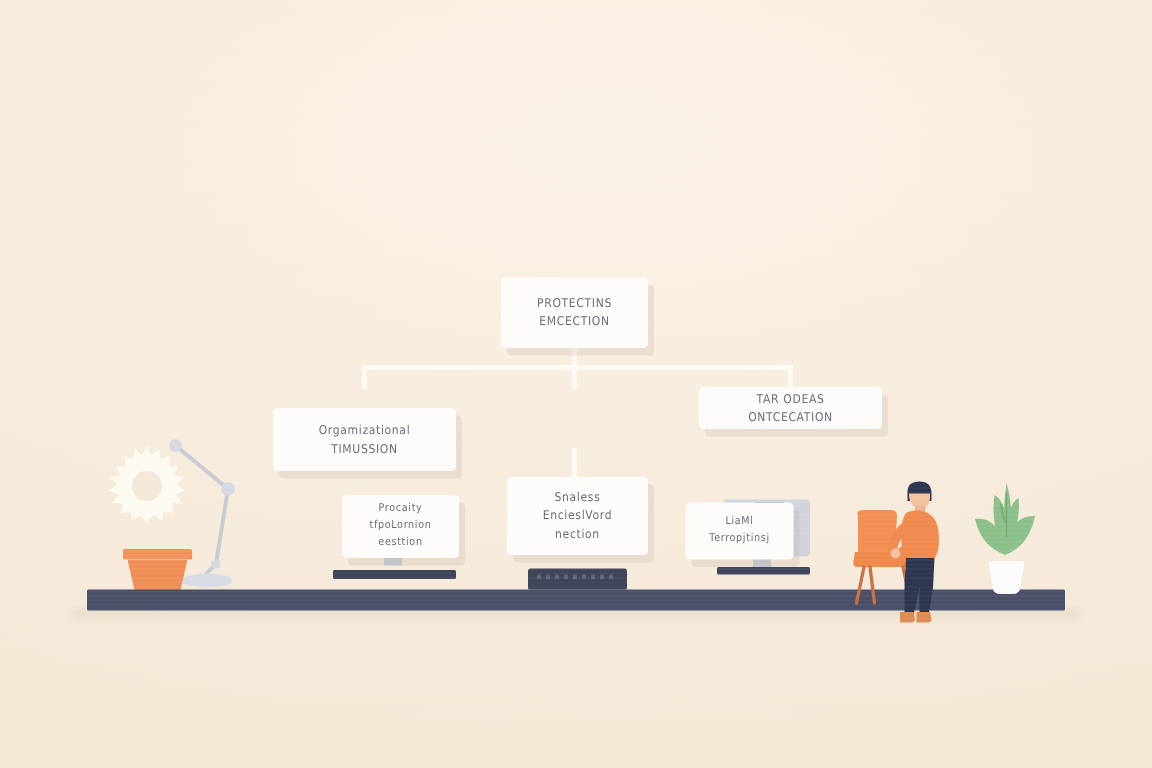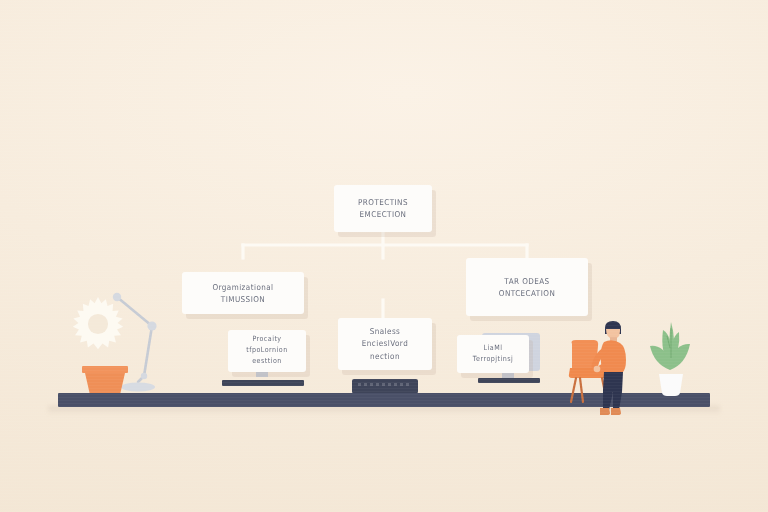--- a/index.html
+++ b/index.html
@@ -64,21 +64,21 @@
     letter-spacing: .45px;
     color: #5a5f70;
     white-space: pre-line;
     transform: scaleY(1.12);
     opacity: .92;
   }
 
   .card.root      { left: 334px; top: 185px; width: 98px;  height: 47px; }
   .card.l2a       { left: 182px; top: 272px; width: 122px; height: 42px; }
   .card.l2b       { left: 326px; top: 258px; width: 114px; height: 42px; }
-  .card.l2c       { left: 466px; top: 258px; width: 122px; height: 58px; }
+  .card.l2c       { left: 466px; top: 258px; width: 122px; height: 28px; }
   .card.l3a       { left: 228px; top: 330px; width: 78px;  height: 42px; }
   .card.l3b       { left: 338px; top: 318px; width: 94px;  height: 52px; }
   .card.l3c       { left: 457px; top: 335px; width: 72px;  height: 38px; }
 
   .card.l3a .card-text,
   .card.l3c .card-text { font-size: 6.4px; }
 
   
   .floor {
     position: absolute;

